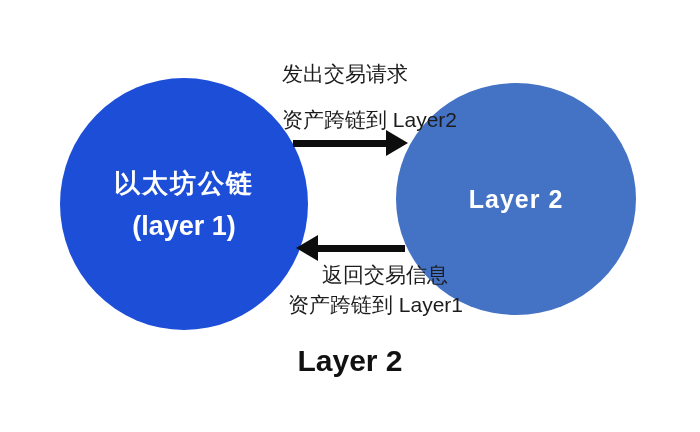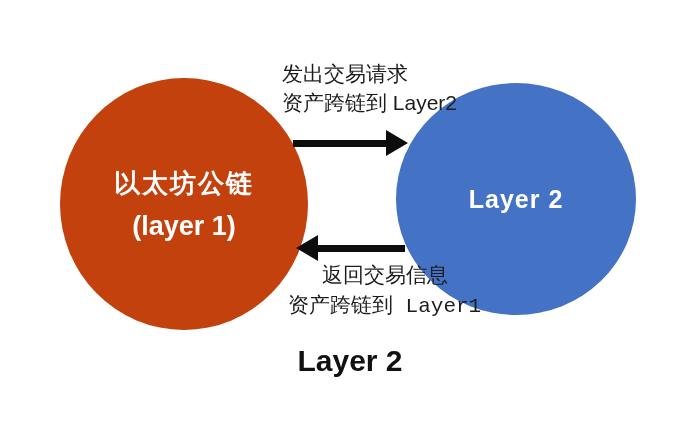--- a/index.html
+++ b/index.html
@@ -24,21 +24,21 @@
     justify-content: center;
     text-align: center;
     color: #ffffff;
     font-weight: bold;
   }
   .node-layer1 {
     left: 60px;
     top: 78px;
     width: 248px;
     height: 252px;
-    background: #c2410c;
+    background: #1d4ed8;
   }
   .node-layer1 .line1 {
     font-size: 26px;
     letter-spacing: 2px;
   }
   .node-layer1 .line2 {
     font-size: 27px;
     margin-top: 10px;
   }
   .node-layer2 {
@@ -87,23 +87,23 @@
     border-right: 22px solid #0d0d0d;
   }
   .edge-label {
     position: absolute;
     font-size: 21px;
     font-weight: 500;
     color: #1c1c1c;
     white-space: nowrap;
   }
   .lbl-fwd-1 { left: 282px; top: 60px; }
-  .lbl-fwd-2 { left: 282px; top: 89px; }
+  .lbl-fwd-2 { left: 282px; top: 106px; }
   .lbl-ret-1 { left: 288px; top: 261px; margin-left: 34px; }
-  .lbl-ret-2 { left: 288px; top: 291px; font-family: Liberation Mono, monospace; }
+  .lbl-ret-2 { left: 288px; top: 291px; }
   .caption {
     position: absolute;
     left: 0;
     top: 344px;
     width: 700px;
     text-align: center;
     font-size: 30px;
     font-weight: bold;
     color: #111111;
   }

